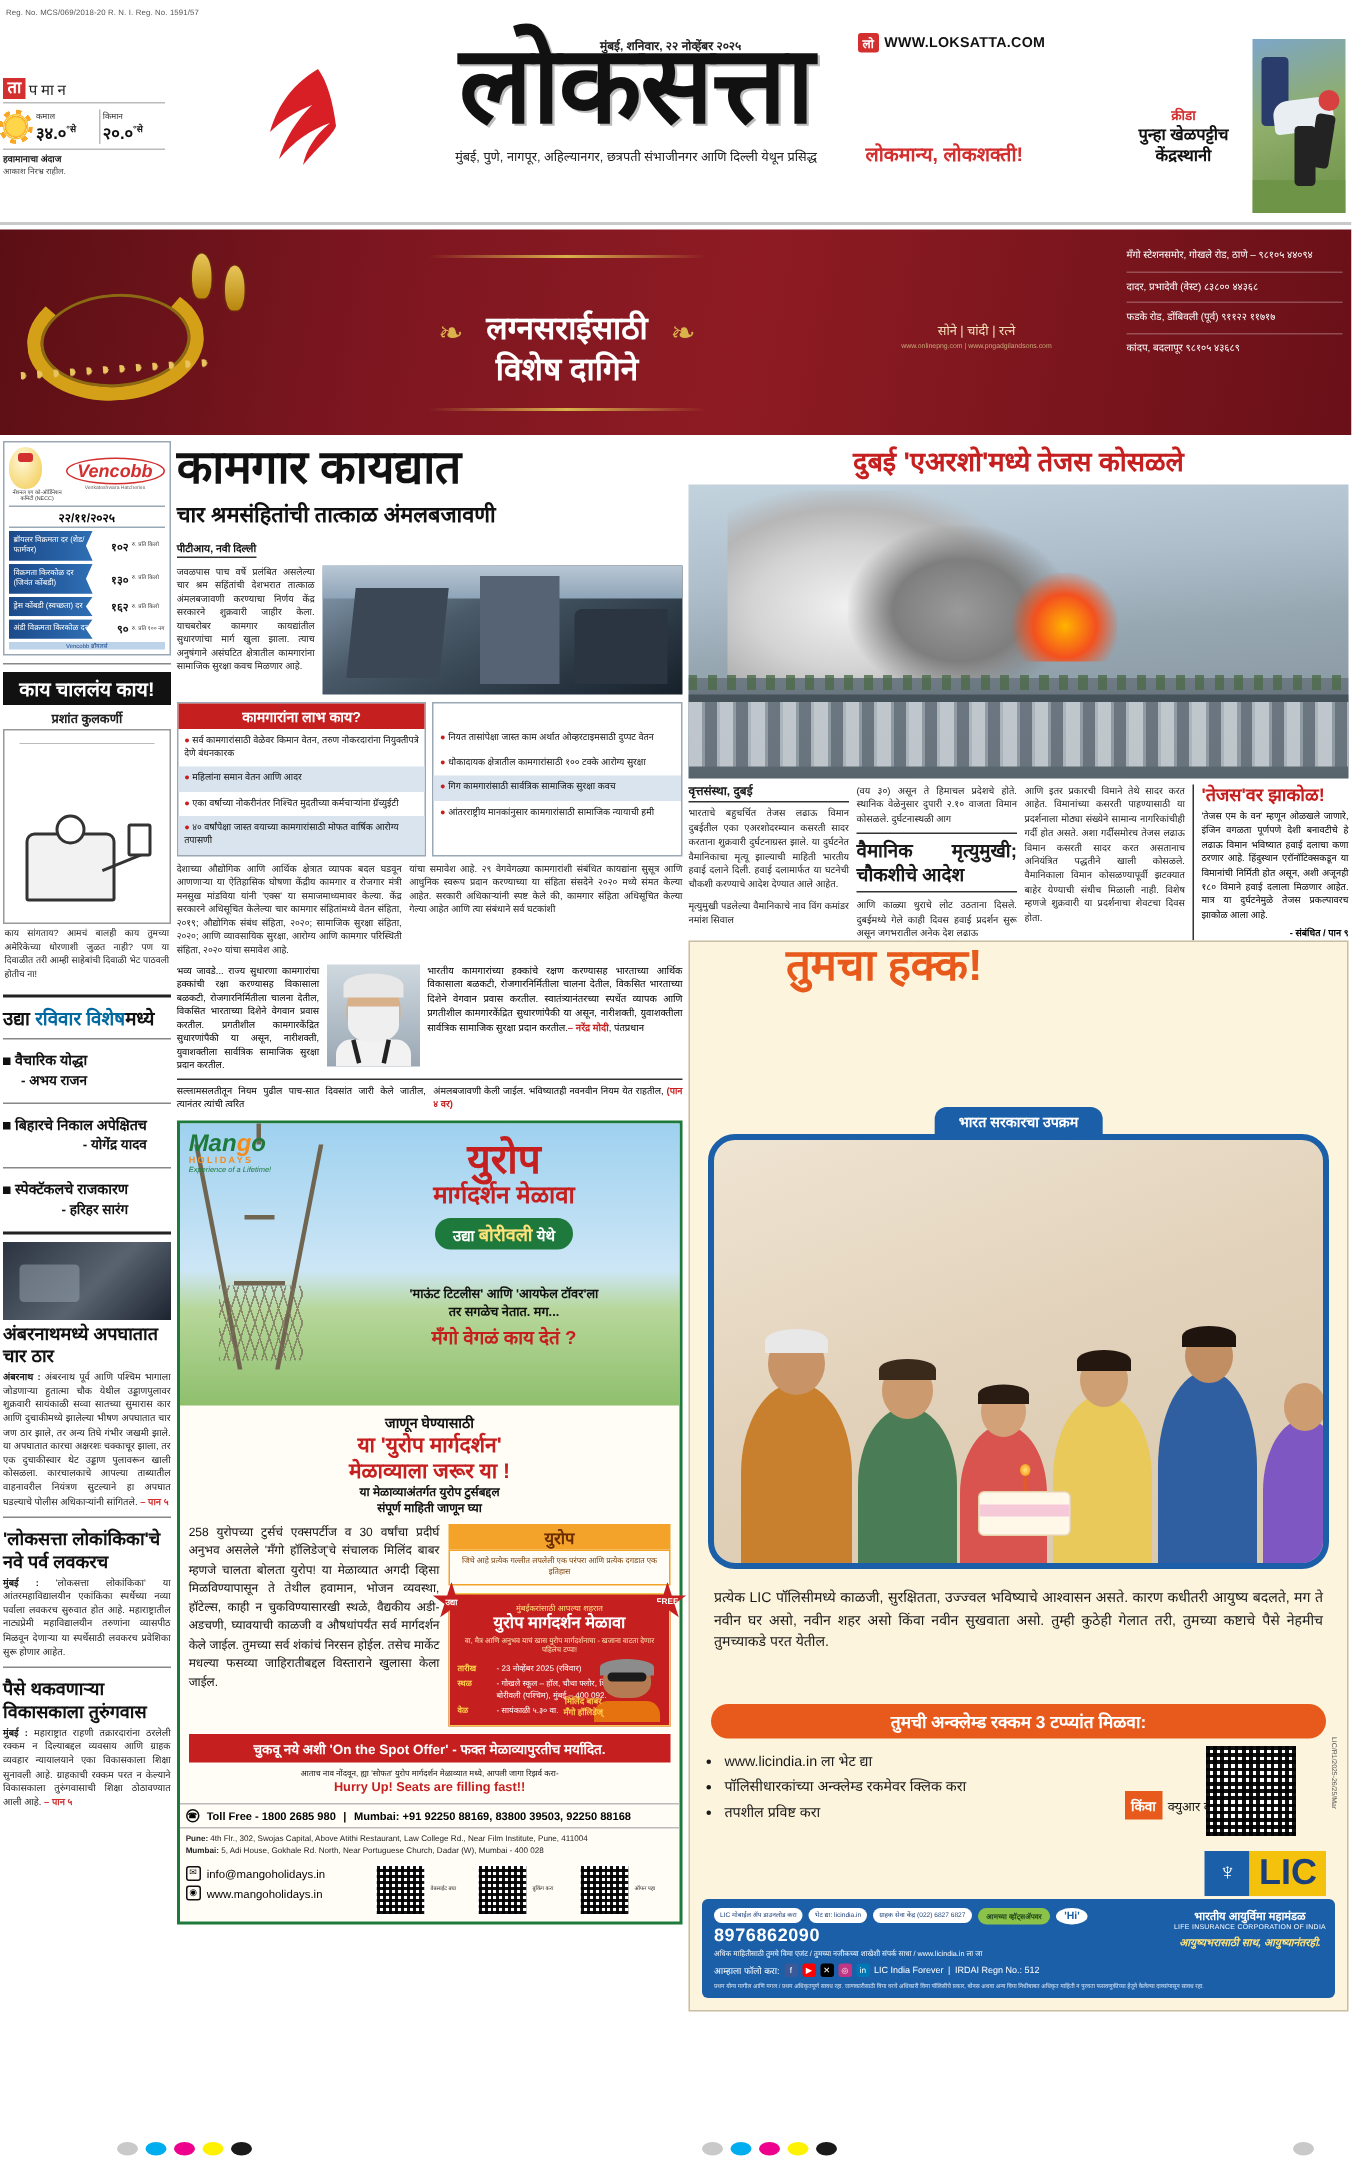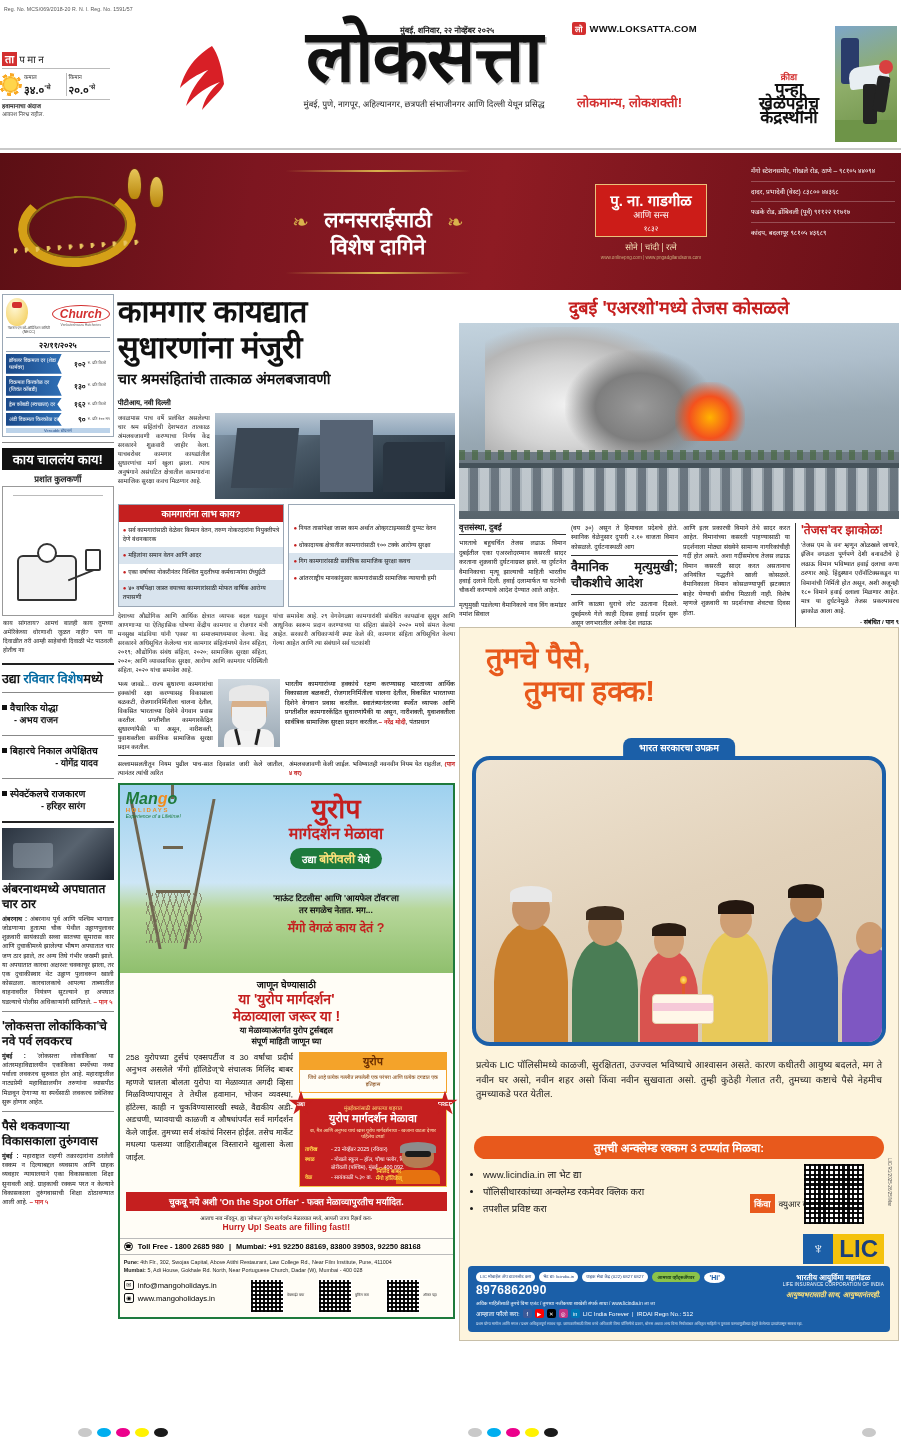--- a/index.html
+++ b/index.html
@@ -49,21 +49,21 @@
   .sports-photo { position:absolute; right:0; top:0; width:62px; height:116px;
     background:linear-gradient(160deg,#7da6c9 0%,#8fae6a 45%,#6b8f45 100%); overflow:hidden; }
   .sp-figA{position:absolute;left:6px;top:12px;width:18px;height:46px;background:#2a3c6b;border-radius:3px;}
   .sp-figB{position:absolute;left:14px;top:40px;width:40px;height:22px;background:#e8eef2;border-radius:10px 10px 3px 3px;transform:rotate(-7deg);}
   .sp-figC{position:absolute;left:28px;top:58px;width:14px;height:40px;background:#232323;border-radius:3px;}
   .sp-figD{position:absolute;left:40px;top:50px;width:13px;height:36px;background:#232323;border-radius:3px;transform:rotate(9deg);}
   .sp-figE{position:absolute;left:44px;top:34px;width:14px;height:14px;background:#d84040;border-radius:50%;}
   .sp-grass{position:absolute;left:0;bottom:0;width:100%;height:22px;background:#6e9448;}
   .sports-txt { position:absolute; right:66px; top:44px; width:84px; text-align:center; }
   .sp-kreeda { color:#d32f2f; font-size:9px; font-weight:bold; }
-  .sp-head { font-size:17px; font-weight:bold; color:#111; line-height:14px; }
+  .sp-head { font-size:11px; font-weight:bold; color:#111; line-height:14px; }
 
   
   .png-ad { position:relative; height:137px; margin:3px 0 0; display:flex;
     background:linear-gradient(100deg,#5b0f14 0%,#7d1620 28%,#8e1b23 55%,#6a1018 100%); overflow:hidden; }
   .png-left { width:195px; position:relative; }
   .necklace { position:absolute; left:18px; top:34px; width:118px; height:80px;
     border:9px solid #d4a017; border-top-color:transparent; border-radius:50%;
     box-shadow:0 0 0 2px #8a6a12 inset; transform:rotate(-4deg); }
   .neck-beads{position:absolute;left:14px;top:74px;width:126px;height:48px;
     background:radial-gradient(circle at 10% 40%, #e8c45f 2.4px, transparent 2.6px) repeat-x;
@@ -392,25 +392,20 @@
     </div>
     <div class="png-mid">
       <div class="png-mid-inner">
         <span class="png-flo l">❧</span>
         <div class="png-l1">लग्नसराईसाठी</div>
         <div class="png-l2">विशेष दागिने</div>
         <span class="png-flo r">❧</span>
       </div>
     </div>
     <div class="png-logo-col">
-      <div class="png-box">
-        <div class="png-b1">पु. ना. गाडगीळ</div>
-        <div class="png-b2">आणि सन्स</div>
-        <div class="png-b3">१८३२</div>
-      </div>
       <div class="png-scn">सोने | चांदी | रत्ने</div>
       <div class="png-www">www.onlinepng.com | www.pngadgilandsons.com</div>
     </div>
     <div class="png-addr">
       <div class="ln">मॅंगो स्टेशनसमोर, गोखले रोड, ठाणे – ९८१०५ ४४०९४</div>
       <div class="ln">दादर, प्रभादेवी (वेस्ट) ८३८००  ४४३६८</div>
       <div class="ln">फडके रोड, डोंबिवली (पूर्व) ९११२२ ११७१७</div>
       <div class="ln">कांदप, बदलापूर ९८१०५ ४३६८९</div>
     </div>
   </div>
@@ -419,21 +414,21 @@
 
     <div class="col-l">
 
       <div class="venc">
         <div class="venc-top">
           <div>
             <div class="venc-egg"></div>
             <div class="venc-eggtx">नॅशनल एग को-ऑर्डिनेशन कमिटी (NECC)</div>
           </div>
           <div>
-            <div class="venc-logo">Church</div>
+            <div class="venc-logo">Vencobb</div>
             <div class="venc-logo-sub">Venkateshwara Hatcheries</div>
           </div>
         </div>
         <div class="venc-date">२२/११/२०२५</div>
 
         <div class="venc-row">
           <div class="venc-lbl">ब्रॉयलर विक्रमता दर (शेड/फार्मवर)</div>
           <div class="venc-val">१०२</div>
           <div class="venc-unit">रु. प्रति किलो</div>
         </div>
@@ -496,21 +491,20 @@
       <div class="l-head">'लोकसत्ता लोकांकिका'चे नवे पर्व लवकरच</div>
       <div class="l-body"><b>मुंबई :</b> <span>'लोकसत्ता लोकांकिका' या आंतरमहाविद्यालयीन एकांकिका स्पर्धेच्या नव्या पर्वाला लवकरच सुरुवात होत आहे. महाराष्ट्रातील नाट्यप्रेमी महाविद्यालयीन तरुणांना व्यासपीठ मिळवून देणाऱ्या या स्पर्धेसाठी लवकरच प्रवेशिका सुरू होणार आहेत.</span></div>
 
       <div class="hr"></div>
       <div class="l-head">पैसे थकवणाऱ्या विकासकाला तुरुंगवास</div>
       <div class="l-body"><b>मुंबई :</b> <span>महाराष्ट्रात राहणी तक्रारदारांना ठरलेली रक्कम न दिल्याबद्दल व्यवसाय आणि ग्राहक व्यवहार न्यायालयाने एका विकासकाला शिक्षा सुनावली आहे. ग्राहकाची रक्कम परत न केल्याने विकासकाला तुरुंगवासाची शिक्षा ठोठावण्यात आली आहे.</span> <span class="l-red">– पान ५</span></div>
     </div>
 
     <div class="col-c">
       <div class="head-main">कामगार कायद्यात</div>
-      <div class="head-main">सुधारणांना मंजुरी</div>
       <div class="sub-main">चार श्रमसंहितांची तात्काळ अंमलबजावणी</div>
       <div style="padding-top:3px"><span class="c-byline">पीटीआय, नवी दिल्ली</span></div>
 
       <div class="c-flex">
         <div class="c-text">जवळपास पाच वर्षे प्रलंबित असलेल्या चार श्रम सहिंतांची देशभरात तात्काळ अंमलबजावणी करण्याचा निर्णय केंद्र सरकारने शुक्रवारी जाहीर केला. याचबरोबर कामगार कायद्यांतील सुधारणांचा मार्ग खुला झाला. त्याच अनुषंगाने असंघटित क्षेत्रातील कामगारांना सामाजिक सुरक्षा कवच मिळणार आहे.</div>
         <div class="c-photo">
           <div class="cp-s"></div>
             <div class="cp-a"></div>
             <div class="cp-b"></div>
             <div class="cp-c"></div>
@@ -694,21 +688,20 @@
         </div>
         <div class="r-c">आणि इतर प्रकारची विमाने तेथे सादर करत आहेत. विमानांच्या कसरती पाहण्यासाठी या प्रदर्शनाला मोठ्या संख्येने सामान्य नागरिकांचीही गर्दी होत असते. अशा गर्दीसमोरच तेजस लढाऊ विमान कसरती सादर करत असतानाच अनियंत्रित पद्धतीने खाली कोसळले. वैमानिकाला विमान कोसळण्यापूर्वी झटक्यात बाहेर येण्याची संधीच मिळाली नाही. विशेष म्हणजे शुक्रवारी या प्रदर्शनाचा शेवटचा दिवस होता.</div>
         <div class="r-box">
           <div class="r-box-h">'तेजस'वर झाकोळ!</div>
           <div class="r-box-b">'तेजस एम के वन' म्हणून ओळखले जाणारे, इंजिन वगळता पूर्णपणे देशी बनावटीचे हे लढाऊ विमान भविष्यात हवाई दलाचा कणा ठरणार आहे. हिंदुस्थान एरॉनॉटिक्सकडून या विमानांची निर्मिती होत असून, अशी अजूनही १८० विमाने हवाई दलाला मिळणार आहेत. मात्र या दुर्घटनेमुळे तेजस प्रकल्पावरच झाकोळ आला आहे.</div>
           <div class="r-box-src">- संबंधित / पान ९</div>
         </div>
       </div>
 
       <div class="lic">
-        <div class="lic-h1">तुमचे पैसे,</div>
         <div class="lic-h2">तुमचा हक्क!</div>
         <div class="lic-gov">भारत सरकारचा उपक्रम</div>
 
         <div class="lic-photo">
           <div class="fam f1b"></div>
             <div class="f-head f1h"></div>
             <div class="f1hair"></div>
           <div class="fam f2b"></div>
             <div class="f-head f2h"></div>
             <div class="f2hair"></div>

